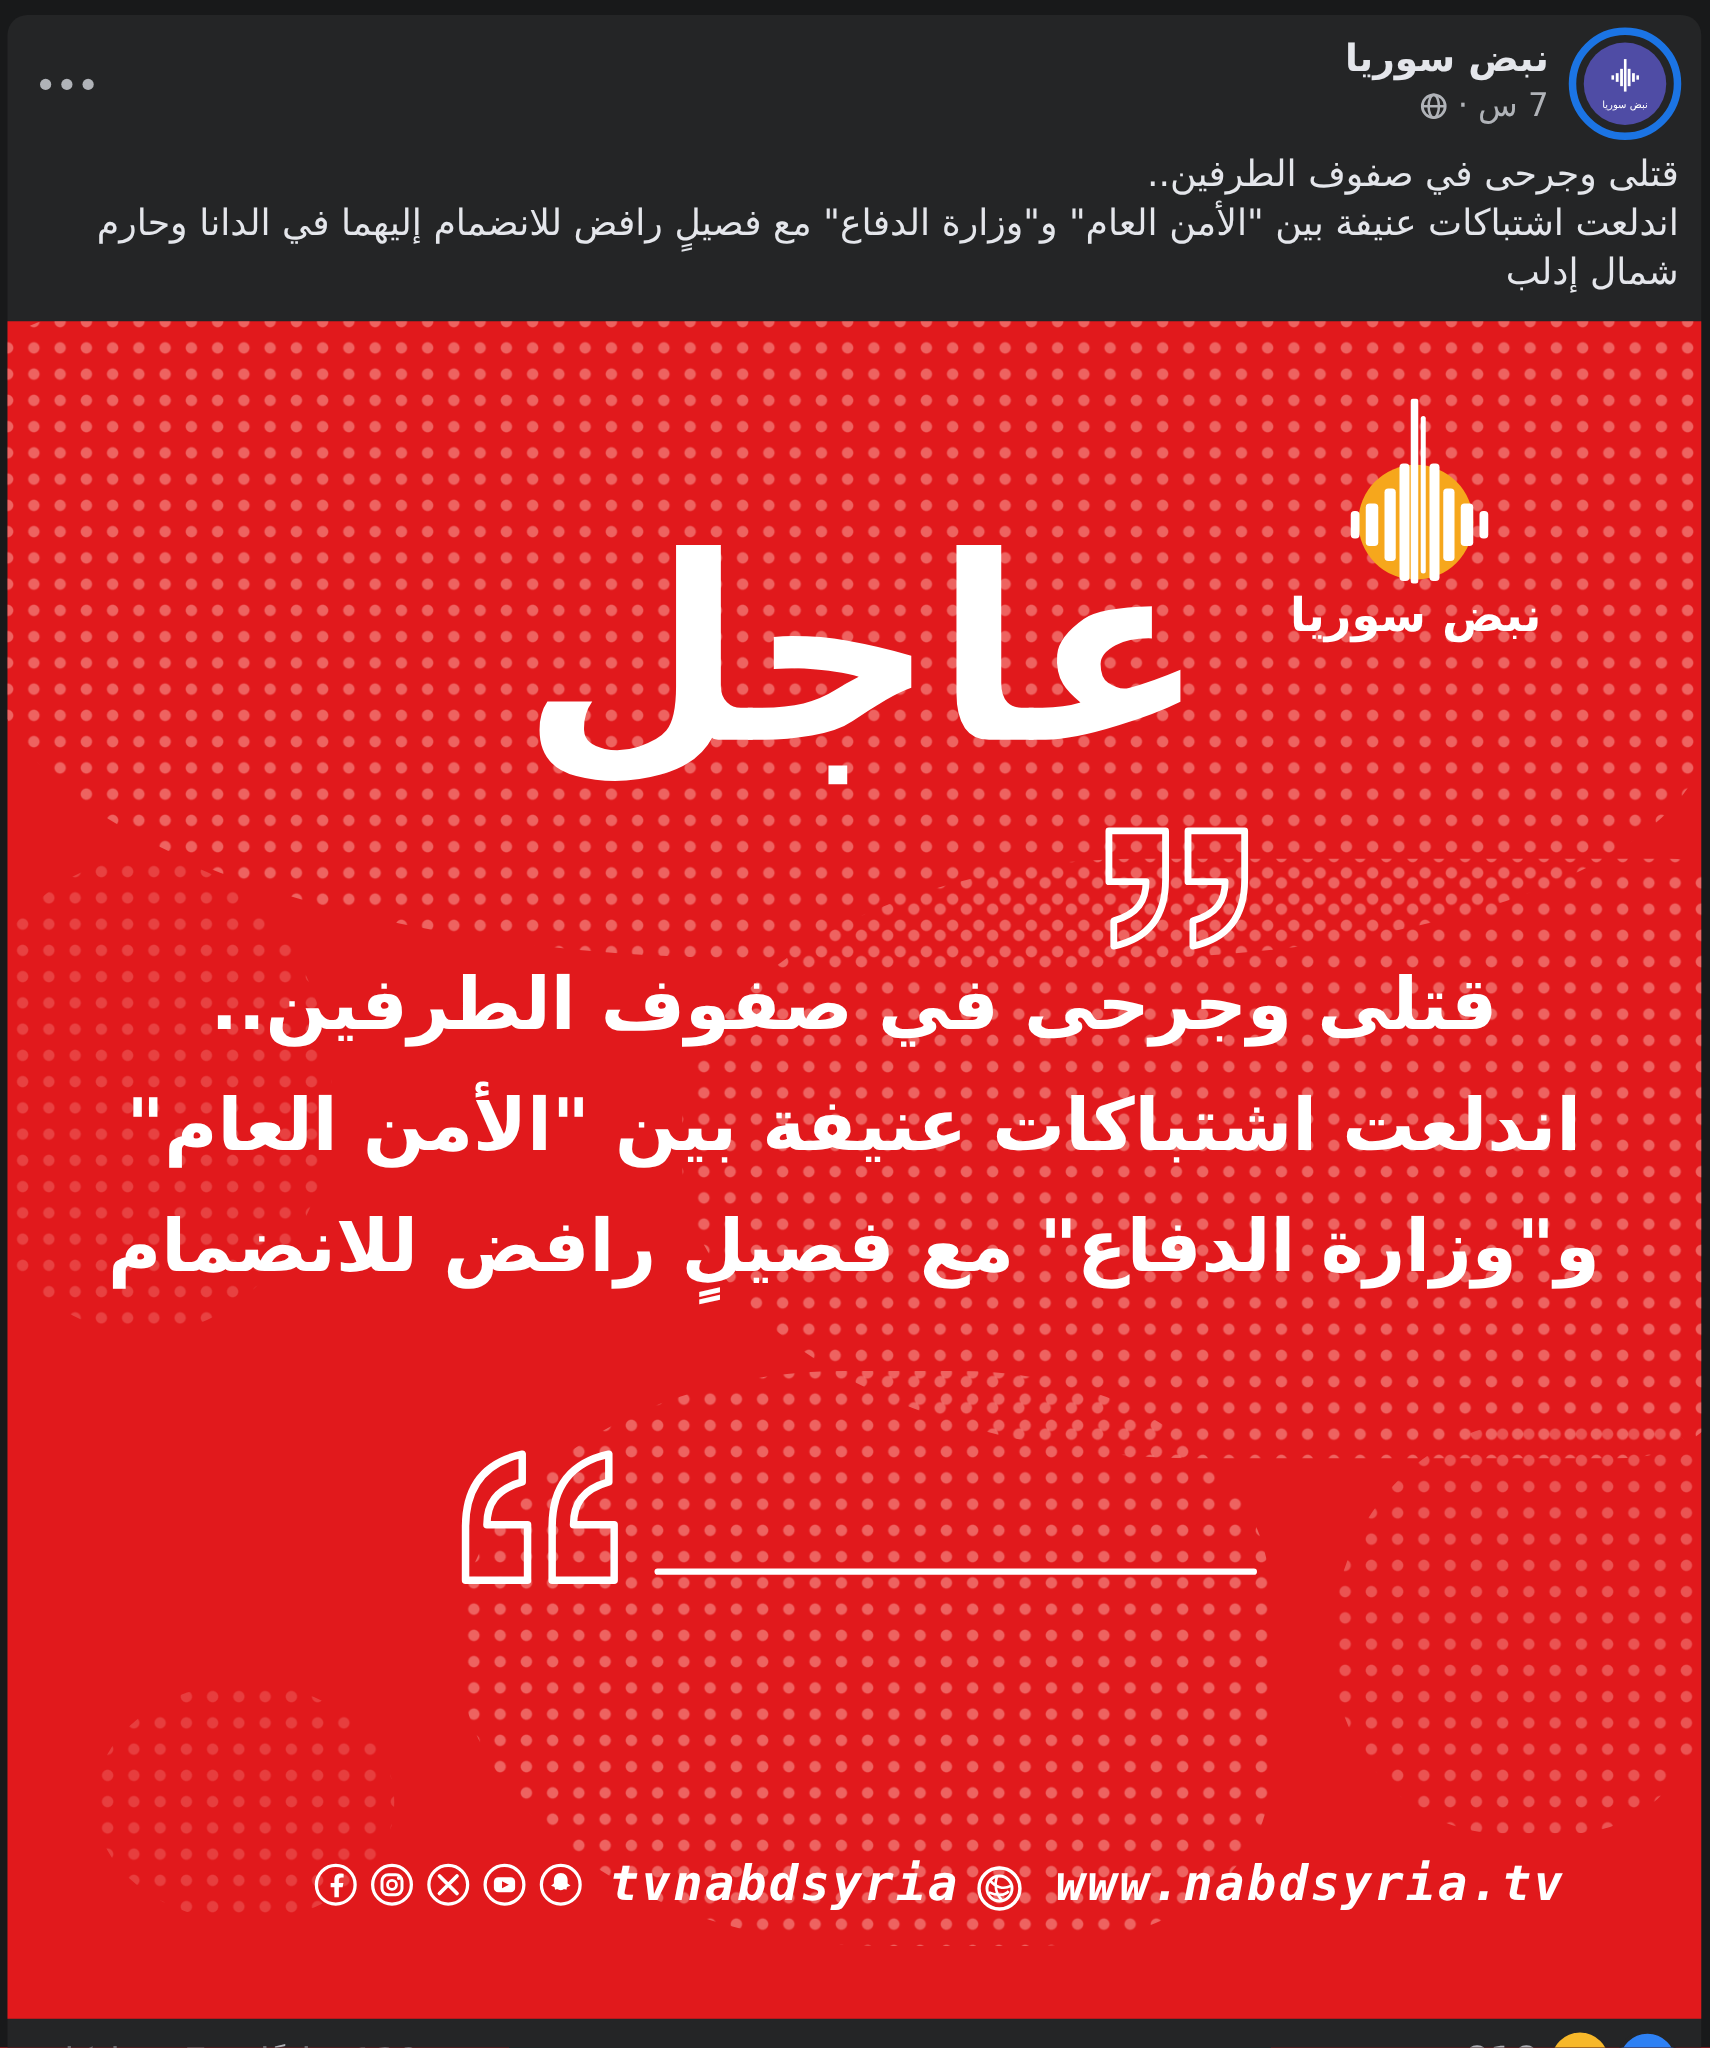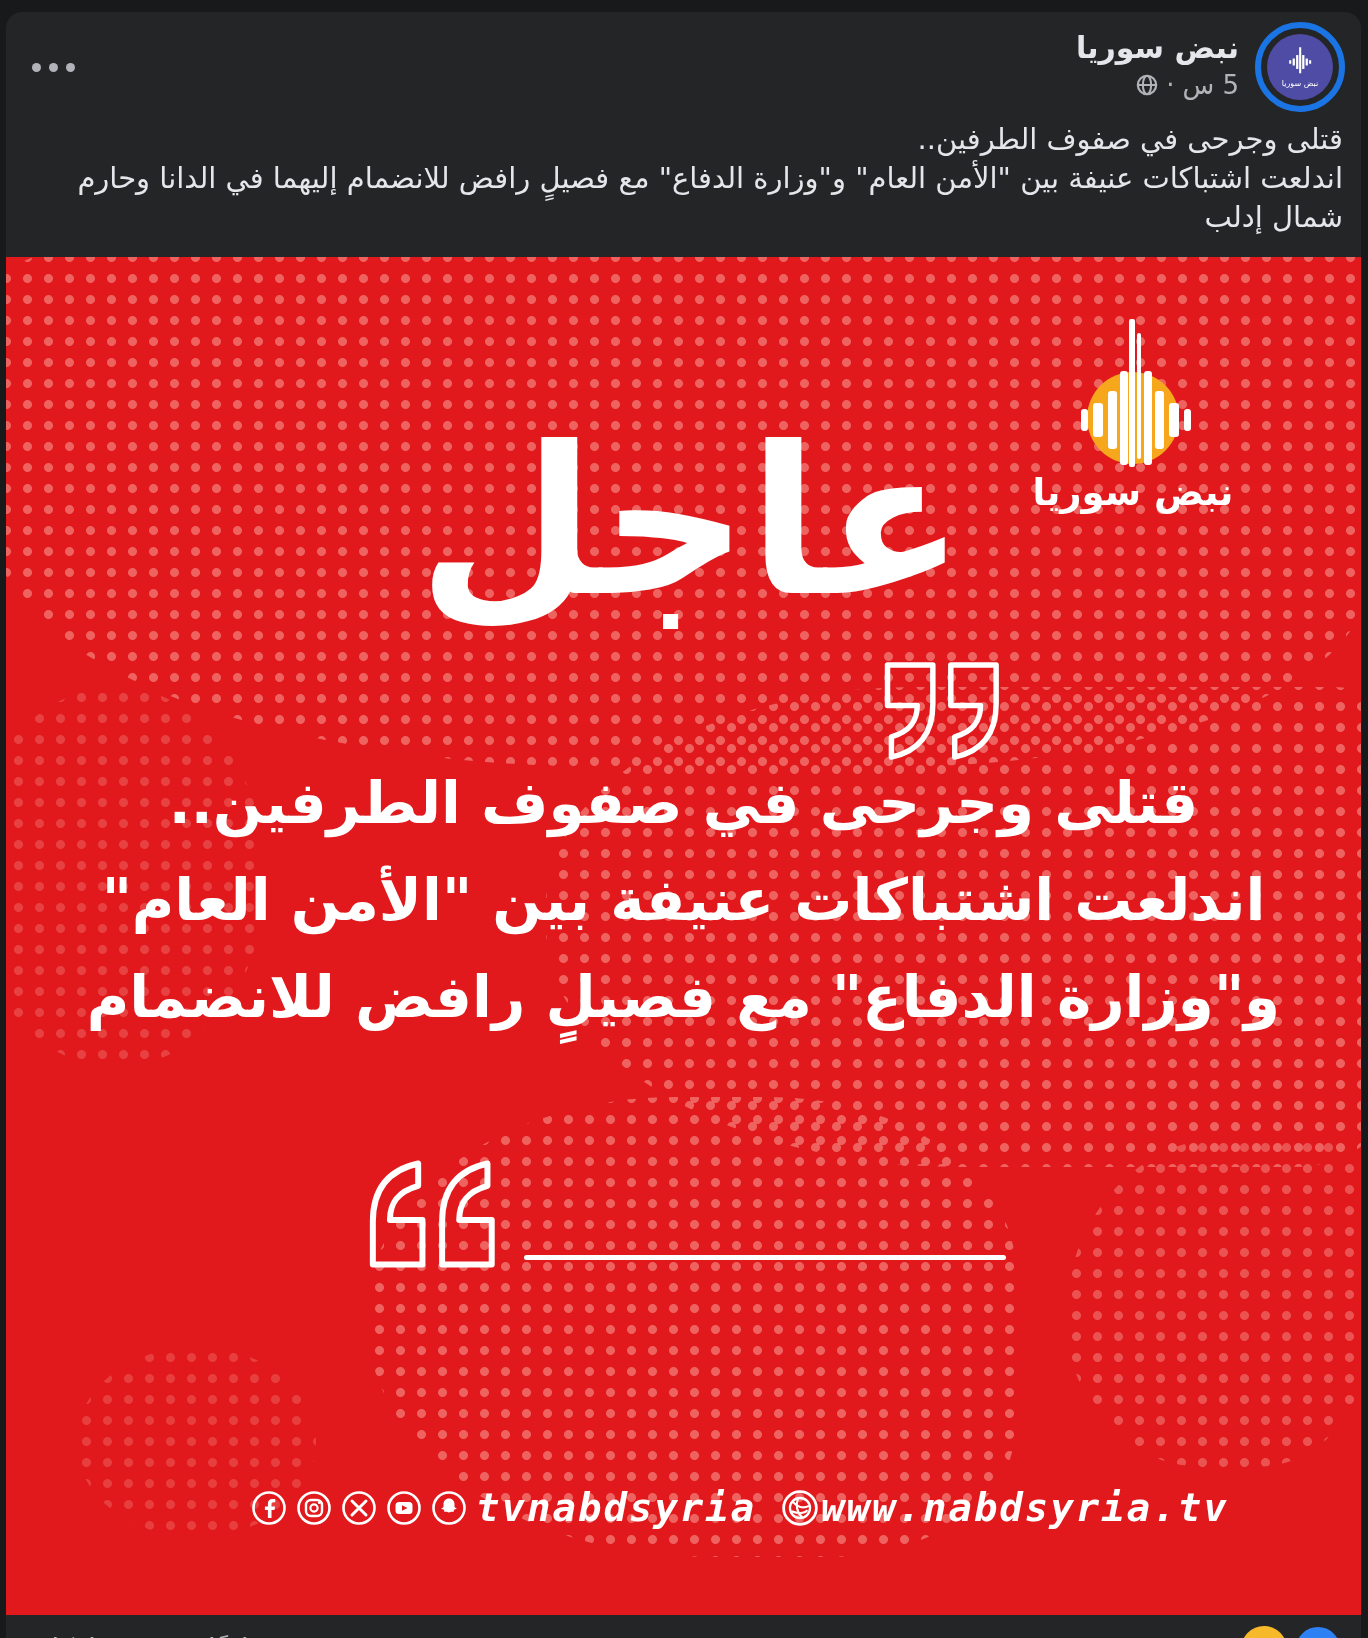--- a/index.html
+++ b/index.html
@@ -61,24 +61,24 @@
   .quote-bottom{position:absolute;left:360px;top:902px;}
   
   .quote-text{
     position:absolute;top:498px;right:0;left:0;text-align:center;
     font-size:58px;line-height:97px;font-weight:bold;color:#fff;
   }
   .rule{position:absolute;left:518px;top:998px;width:482px;height:5px;background:#fff;border-radius:3px;}
   
   .img-social{position:absolute;top:1228px;left:0;right:0;height:46px;direction:ltr;}
   .social-left{position:absolute;left:245px;top:0;display:flex;align-items:center;gap:9px;}
-  .social-right{position:absolute;left:775px;top:0;display:flex;align-items:center;gap:2px;}
+  .social-right{position:absolute;left:775px;top:0;display:flex;align-items:flex-end;gap:26px;}
   .handle,.website{
     font-family:"DejaVu Sans Mono",monospace;font-style:italic;font-weight:bold;
-    color:#fff;font-size:39px;letter-spacing:2px;
+    color:#fff;font-size:39px;letter-spacing:2px;margin-left:12px;
   }
   .website{margin-left:0;}
   
   .engagement{display:flex;align-items:center;justify-content:space-between;height:68px;padding:0 18px;direction:rtl;}
   .reactions{display:flex;align-items:center;gap:10px;direction:ltr;}
   .reaction-count{color:var(--muted);font-size:31px;cursor:pointer;}
   .badge{width:46px;height:46px;border-radius:50%;display:flex;align-items:center;justify-content:center;cursor:pointer;}
   .badge.haha{background:var(--haha_yellow);}
   .badge.like{background:var(--like_blue);margin-left:-4px;border:3px solid var(--card_bg);width:50px;height:50px;}
   .counts{display:flex;align-items:center;gap:42px;color:var(--muted);font-size:29px;}
@@ -102,21 +102,21 @@
             <rect x="2.5" y="15" width="2.4" height="4"></rect>
             <rect x="25.5" y="15" width="2.4" height="4"></rect>
           </g>
         </svg>
         <div class="avatar-label">نبض سوريا</div>
       </div>
     </div>
     <div class="header-meta">
       <div class="page-name">نبض سوريا</div>
       <div class="time-row">
-        <span>5 س</span>
+        <span>7 س</span>
         <span>·</span>
         <svg width="22" height="22" viewBox="0 0 24 24">
           <circle cx="12" cy="12" r="10" fill="none" stroke="#b0b3b8" stroke-width="2.4"></circle>
           <ellipse cx="12" cy="12" rx="4.5" ry="10" fill="none" stroke="#b0b3b8" stroke-width="2.2"></ellipse>
           <line x1="2" y1="12" x2="22" y2="12" stroke="#b0b3b8" stroke-width="2.2"></line>
         </svg>
       </div>
     </div>
     <div class="menu-dots">
         <i></i>

